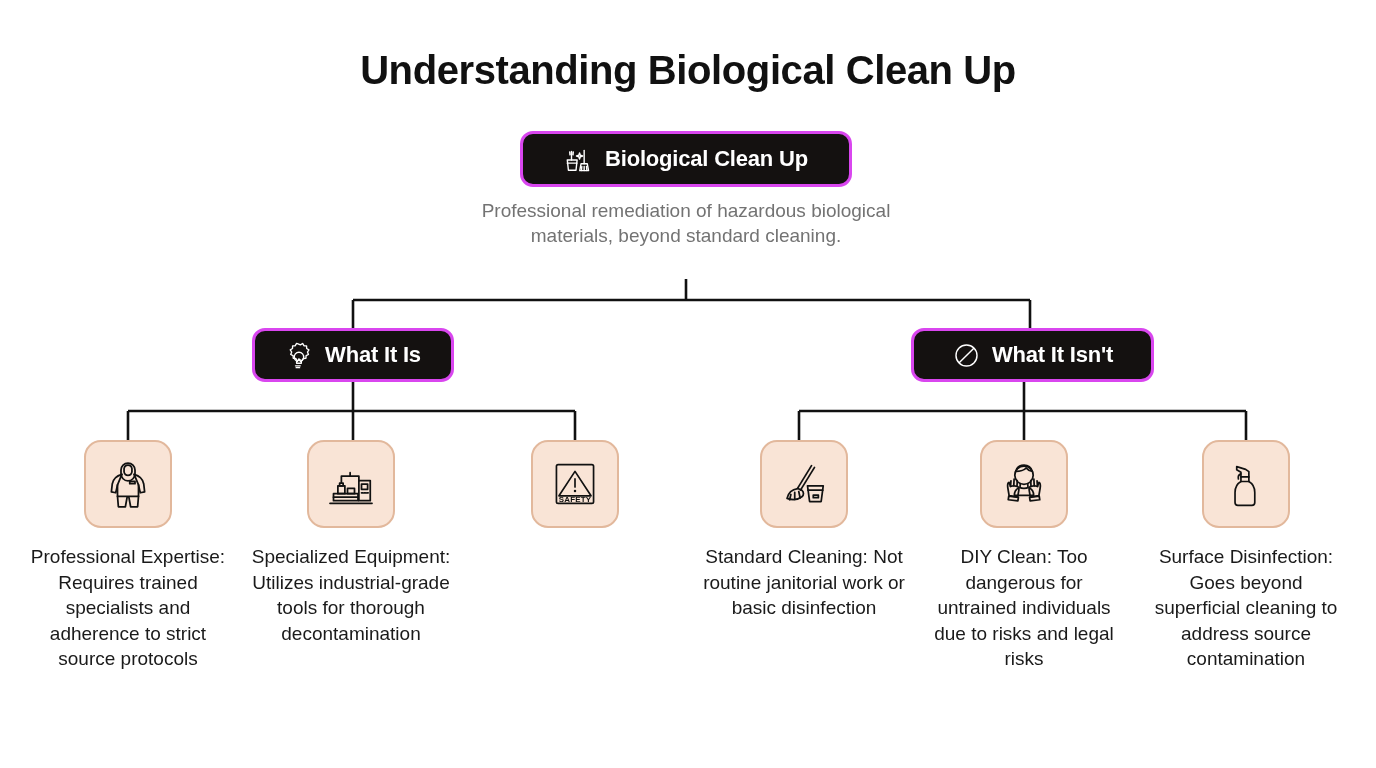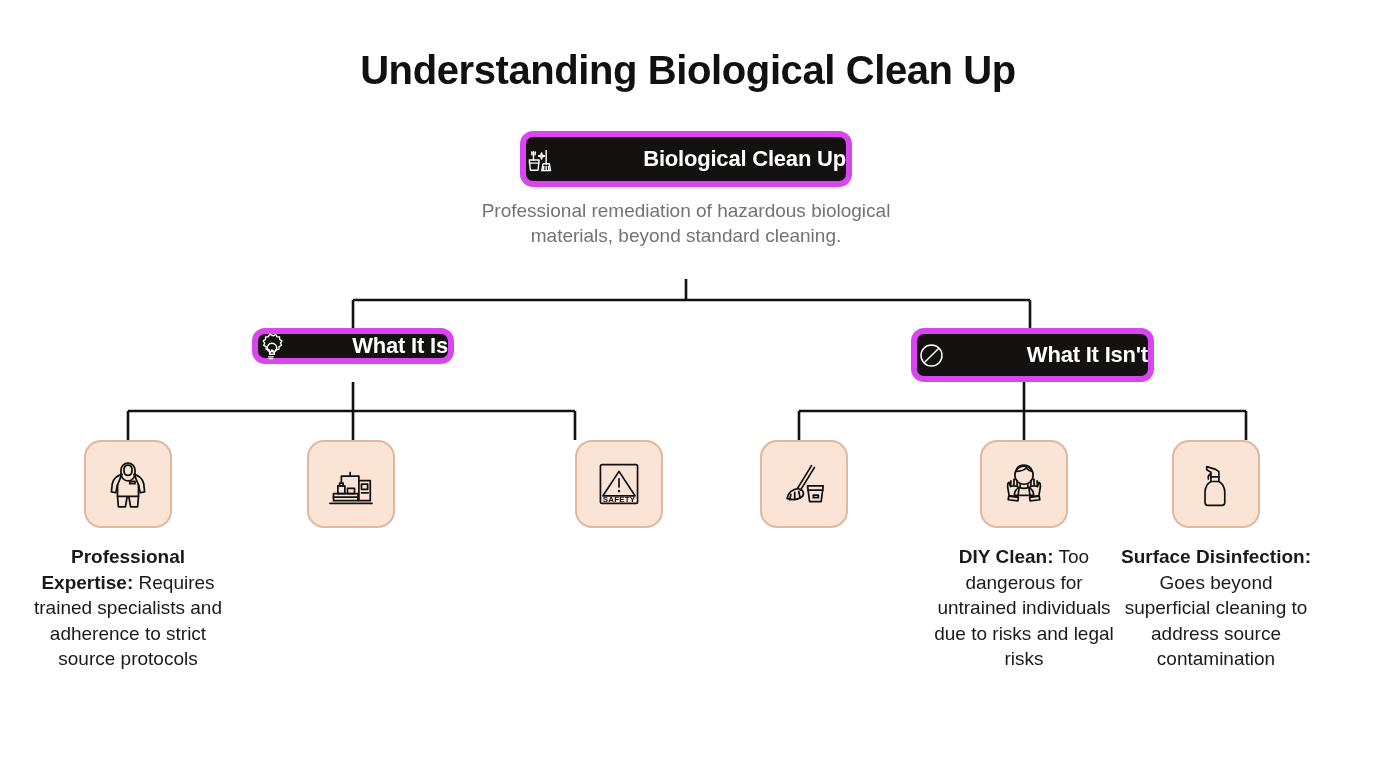--- a/index.html
+++ b/index.html
@@ -34,24 +34,24 @@
     letter-spacing: -0.4px;
     color: #111111;
     white-space: nowrap;
   }
 
   
   .node {
     position: absolute;
     display: flex;
     align-items: center;
-    justify-content: space-between;
+    justify-content: center;
     gap: 11px;
     background: #141110;
-    border: 6px solid #d946ef;
+    border: 3px solid #d946ef;
     border-radius: 13px;
     box-sizing: border-box;
     color: #ffffff;
     z-index: 3;
   }
   .node .node-label {
     font-size: 22px;
     font-weight: bold;
     color: #ffffff;
     white-space: nowrap;
@@ -66,21 +66,21 @@
   #node-root {
     left: 520px;
     top: 131px;
     width: 332px;
     height: 56px;
   }
   #node-what-is {
     left: 252px;
     top: 328px;
     width: 202px;
-    height: 36px;
+    height: 54px;
   }
   #node-what-isnt {
     left: 911px;
     top: 328px;
     width: 243px;
     height: 54px;
   }
 
   
   .root-desc {
@@ -128,30 +128,30 @@
   }
   .leaf-caption {
     margin-top: 16px;
     width: 200px;
     text-align: center;
     font-size: 19px;
     line-height: 25.5px;
     color: #1a1a1a;
   }
   .leaf-caption b {
-    font-weight: bold;
+    font-weight: normal;
   }
 
   #leaf-1 { left: 28px; }
   #leaf-2 { left: 251px; }
-  #leaf-3 { left: 475px; margin-left: 44px; }
+  #leaf-3 { left: 475px; }
   #leaf-4 { left: 700px; width: 208px; }
   #leaf-4 .leaf-caption { width: 208px; }
   #leaf-5 { left: 924px; }
-  #leaf-6 { left: 1116px; }
+  #leaf-6 { left: 1146px; }
 </style>
 </head>
 <body>
 
 <div class="canvas">
 
   <div class="page-title">Understanding Biological Clean Up</div>
 
   <svg class="connector-layer" viewBox="0 0 1376 768" width="1376" height="768">
     <g stroke="#111111" stroke-width="2.6" fill="none" stroke-linecap="butt">
@@ -258,20 +258,24 @@
         <path d="M28,37 h8 v6 h-8 Z"></path>
 
         <path d="M41,28 h13 v23 h-13 Z"></path>
         <path d="M44,32 h7 v6 h-7 Z"></path>
         <path d="M44,42 h1.6 M47,42 h1.6 M50,42 h1.6"></path>
 
         <path d="M21,31 v-8 h20 v5"></path>
         <path d="M31,23 v-4"></path>
       </svg>
     </div>
+    <div class="leaf-caption">
+      <b>Specialized Equipment:</b> 
+      <span>Utilizes industrial-grade tools for thorough decontamination</span>
+    </div>
   </div>
 
   <div class="leaf" id="leaf-3">
     <div class="leaf-tile">
       <svg width="54" height="54" viewBox="0 0 64 64" fill="none" stroke="#111111" stroke-width="2" stroke-linecap="round" stroke-linejoin="round">
         <rect x="10" y="9" width="44" height="46" rx="2"></rect>
         <path d="M32,17 L51,46 L13,46 Z"></path>
         <path d="M32,26 v9.5"></path>
         <circle cx="32" cy="40.2" r="1.5" fill="#111111" stroke="none"></circle>
         <text x="32" y="53.4" font-family="&quot;Liberation Sans&quot;, sans-serif" font-size="9.4" font-weight="bold" fill="#111111" stroke="none" text-anchor="middle" letter-spacing="0.2">SAFETY</text>
@@ -287,20 +291,24 @@
         <path d="M24.6,37 L40.6,11"></path>
 
         <path d="M24.8,37.2 C19,38 14,42 12.6,48.5 C18,50.5 25,50 29.6,46.5 C32,44.6 32,41 29.4,39 Z"></path>
         <path d="M17,44 L15.6,50 M21.4,41.6 L21.4,49.6 M26,40.6 L27.6,48"></path>
 
         <path d="M36,34 h18 l-2.4,18 h-13.2 Z"></path>
         <path d="M36.6,39 h16.8"></path>
         <path d="M42.6,44.6 h5.8 v3 h-5.8 Z"></path>
       </svg>
     </div>
+    <div class="leaf-caption">
+      <b>Standard Cleaning:</b> 
+      <span>Not routine janitorial work or basic disinfection</span>
+    </div>
   </div>
 
   <div class="leaf" id="leaf-5">
     <div class="leaf-tile">
       <svg width="56" height="56" viewBox="0 0 64 64" fill="none" stroke="#111111" stroke-width="2" stroke-linecap="round" stroke-linejoin="round">
 
         <circle cx="32" cy="22" r="10.5"></circle>
 
         <path d="M22.4,17.6 C24,12.6 28,10.4 32,10.4 C36,10.4 40,12.6 41.6,17.6 C38.6,17 36,15.6 34.6,13.6 C32.6,16 27,17.8 22.4,17.6 Z"></path>
 

